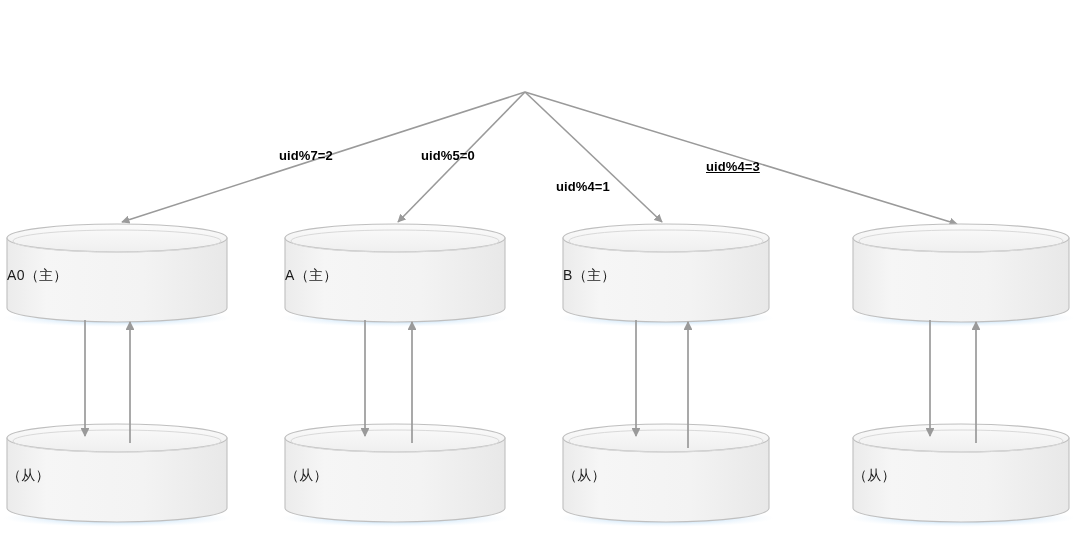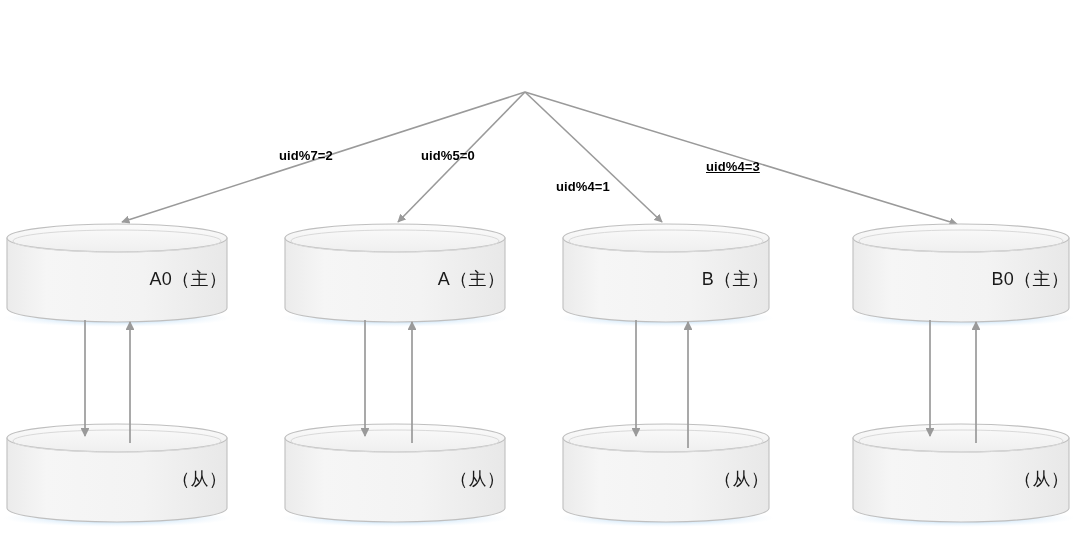--- a/index.html
+++ b/index.html
@@ -20,22 +20,22 @@
   .service-label{
     font-size:15px;color:#1a1a1a;letter-spacing:.2px;
   }
 
   
   .edge-label{
     position:absolute;font-size:13px;font-weight:bold;color:#000000;
     white-space:nowrap;letter-spacing:.1px;
   }
   .cyl-label{
-    position:absolute;left:0;right:1px;text-align:right;
-    font-size:18px;color:#1a1a1a;white-space:nowrap;
+    position:absolute;left:0;right:1px;text-align:left;
+    font-size:14px;color:#1a1a1a;white-space:nowrap;
     letter-spacing:.3px;pointer-events:none;
   }
 </style>
 </head>
 <body>
 
 <div id="stage">
 
   <svg id="canvas" viewBox="0 0 1080 536">
     <defs>
@@ -134,20 +134,19 @@
 
 
   <div class="edge-label" style="left:279px;top:148px;">uid%7=2</div>
   <div class="edge-label" style="left:421px;top:148px;">uid%5=0</div>
   <div class="edge-label" style="left:556px;top:159px;margin-top:20px;">uid%4=1</div>
   <div class="edge-label" style="left:706px;top:159px;text-decoration:underline;">uid%4=3</div>
 
   <div class="cyl-label" style="left:7px;width:220px;top:267px;">A0（主）</div>
   <div class="cyl-label" style="left:563px;width:206px;top:267px;">B（主）</div>
   <div class="cyl-label" style="left:285px;width:220px;top:267px;">A（主）</div>
-  <div class="cyl-label" style="left:853px;width:216px;top:267px;">B0（主）</div>
 
   <div class="cyl-label" style="left:7px;width:220px;top:467px;">（从）</div>
   <div class="cyl-label" style="left:285px;width:220px;top:467px;">（从）</div>
   <div class="cyl-label" style="left:563px;width:206px;top:467px;">（从）</div>
   <div class="cyl-label" style="left:853px;width:216px;top:467px;">（从）</div>
 
 </div>
 
 </body></html>

